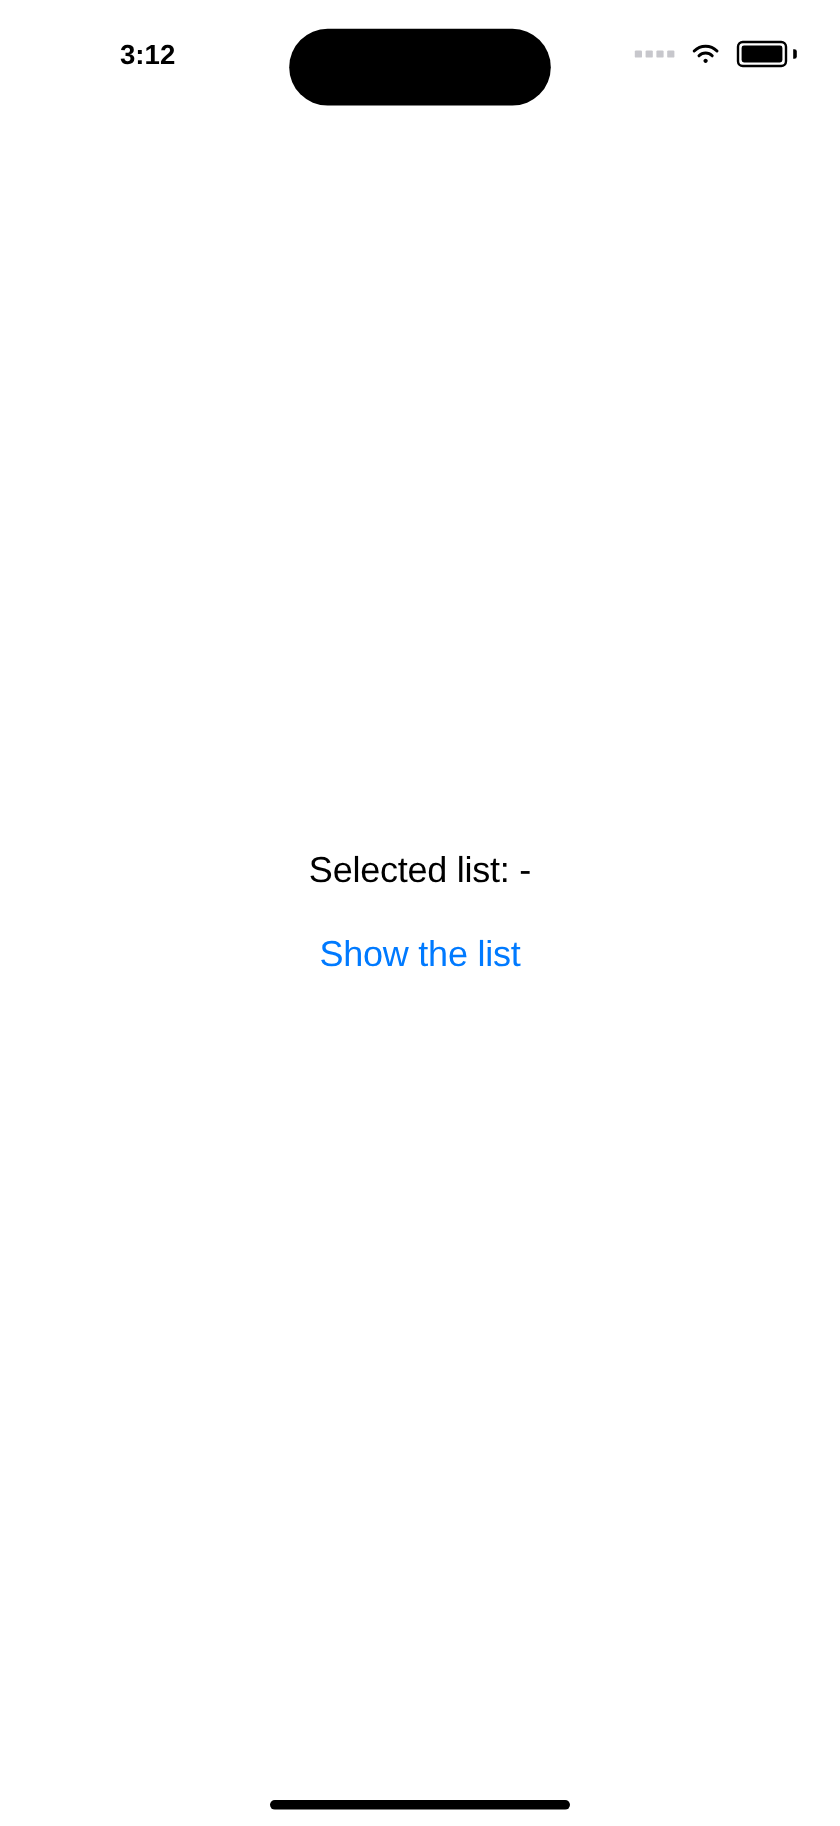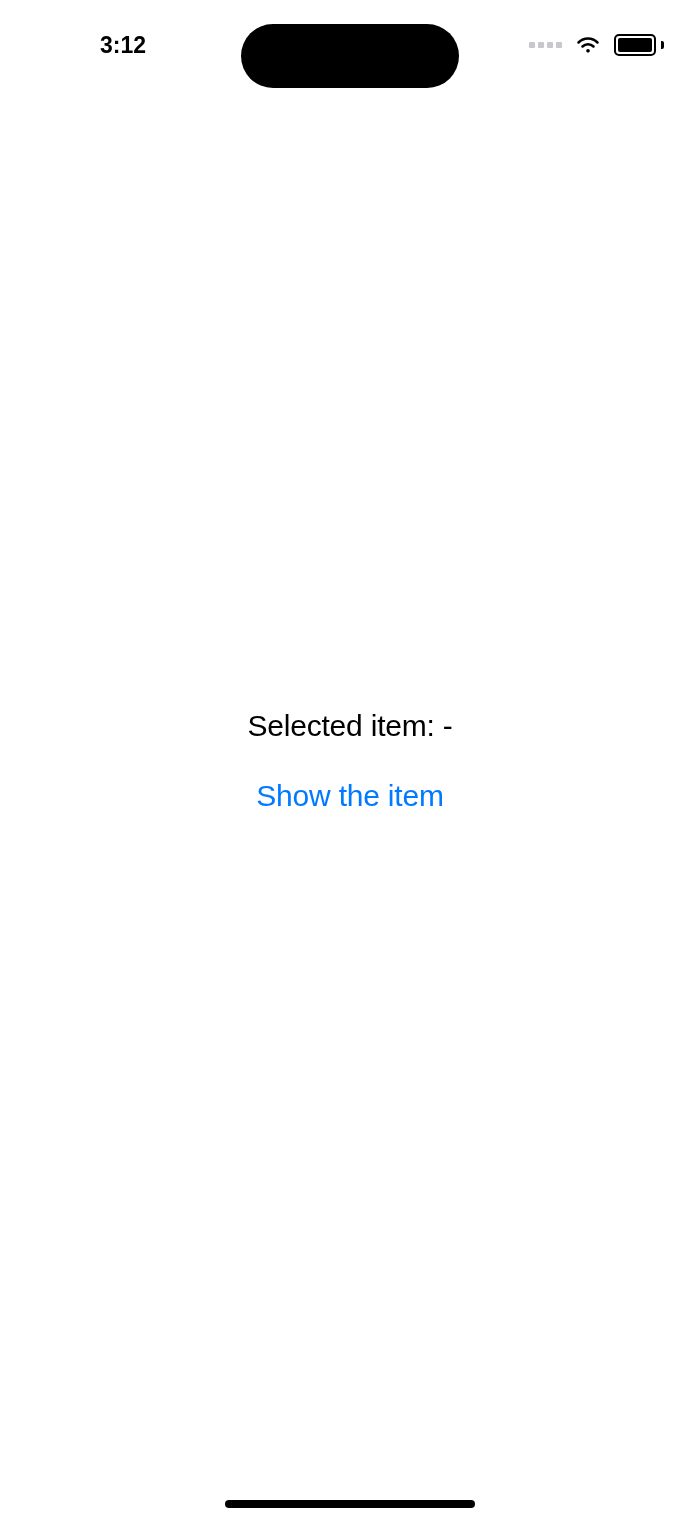--- a/index.html
+++ b/index.html
@@ -168,17 +168,17 @@
     <div class="battery-icon">
       <div class="battery-body">
         <div class="battery-fill"></div>
       </div>
       <div class="battery-tip"></div>
     </div>
   </div>
 </div>
 
 <div class="content">
-  <div class="selected-label">Selected item:  -</div>
-  <button class="show-list-button">Show the item</button>
+  <div class="selected-label">Selected list:  -</div>
+  <button class="show-list-button">Show the list</button>
 </div>
 
 <div class="home-indicator"></div>
 
 </body></html>

